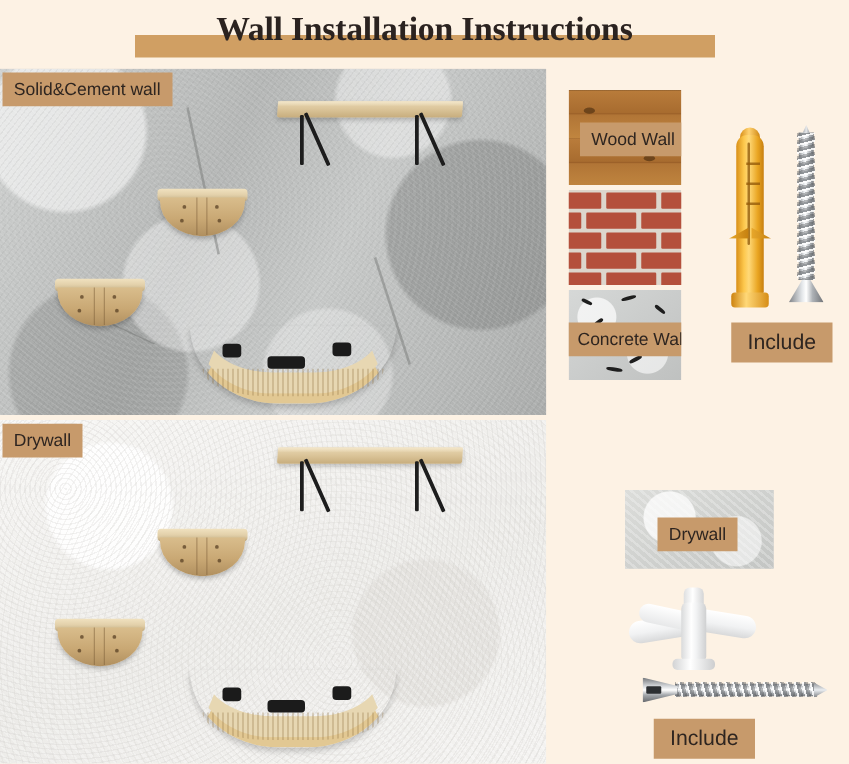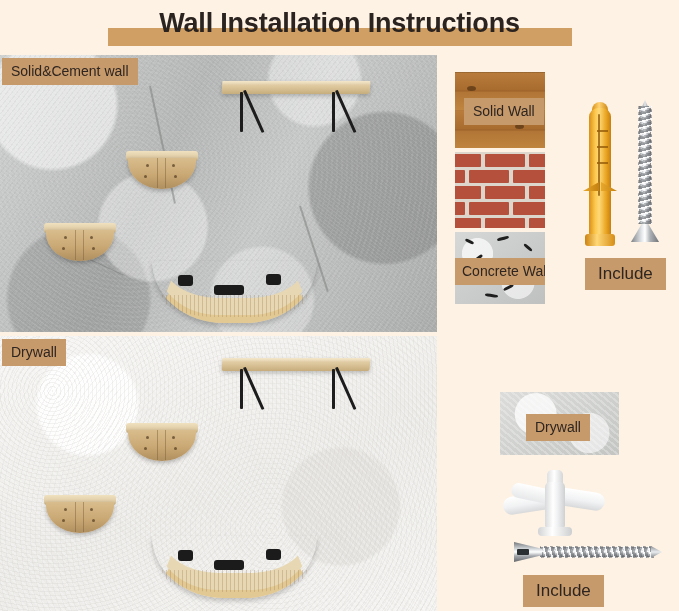--- a/index.html
+++ b/index.html
@@ -6,21 +6,21 @@
   html, body {
     width: 679px; height: 611px;
     background: #fdf2e4;
     font-family: "Liberation Sans", sans-serif;
     overflow: hidden;
   }
   #page { position: relative; width: 679px; height: 611px; background: #fdf2e4; }
 
   
   .title-wrap {
-    position: absolute; left: 0; top: 2px; width: 554px; height: 48px;
+    position: absolute; left: 0; top: 2px; width: 554px; height: 48px; font-family: Liberation Serif, serif;
   }
   .title-bar {
     position: absolute; left: 108px; top: 26px; width: 464px; height: 18px;
     background: #d09f63;
   }
   .title-text {
     position: absolute; left: 0; top: 4px; width: 679px;
     text-align: center;
     font-size: 27px; font-weight: bold; color: #2b2320;
     letter-spacing: -0.2px; line-height: 34px;
@@ -440,21 +440,21 @@
       <div class="bridge-dark" style="left:114px; top:13px; width:15px; height:11px;"></div>
     </div>
   </div>
 
   <span class="tag" id="tag-drywall-photo">Drywall</span>
 
   <div class="swatch" id="sw-wood">
     <div class="wood-bg"></div>
     <div class="wood-knot" style="left:12px; top:14px;"></div>
     <div class="wood-knot" style="left:60px; top:52px;"></div>
-    <span class="tag" style="left:9px; top:26px;">Solid Wall</span>
+    <span class="tag" style="left:9px; top:26px;">Wood Wall</span>
   </div>
 
   <div class="swatch" id="sw-brick">
     <div class="brick-bg"></div>
     <div class="brick" style="left:-14px; top:2px;  width:40px;"></div>
     <div class="brick" style="left:30px;  top:2px;  width:40px;"></div>
     <div class="brick" style="left:74px;  top:2px;  width:40px;"></div>
     <div class="brick" style="left:-30px; top:18px; width:40px;"></div>
     <div class="brick" style="left:14px;  top:18px; width:40px;"></div>
     <div class="brick" style="left:58px;  top:18px; width:40px;"></div>

